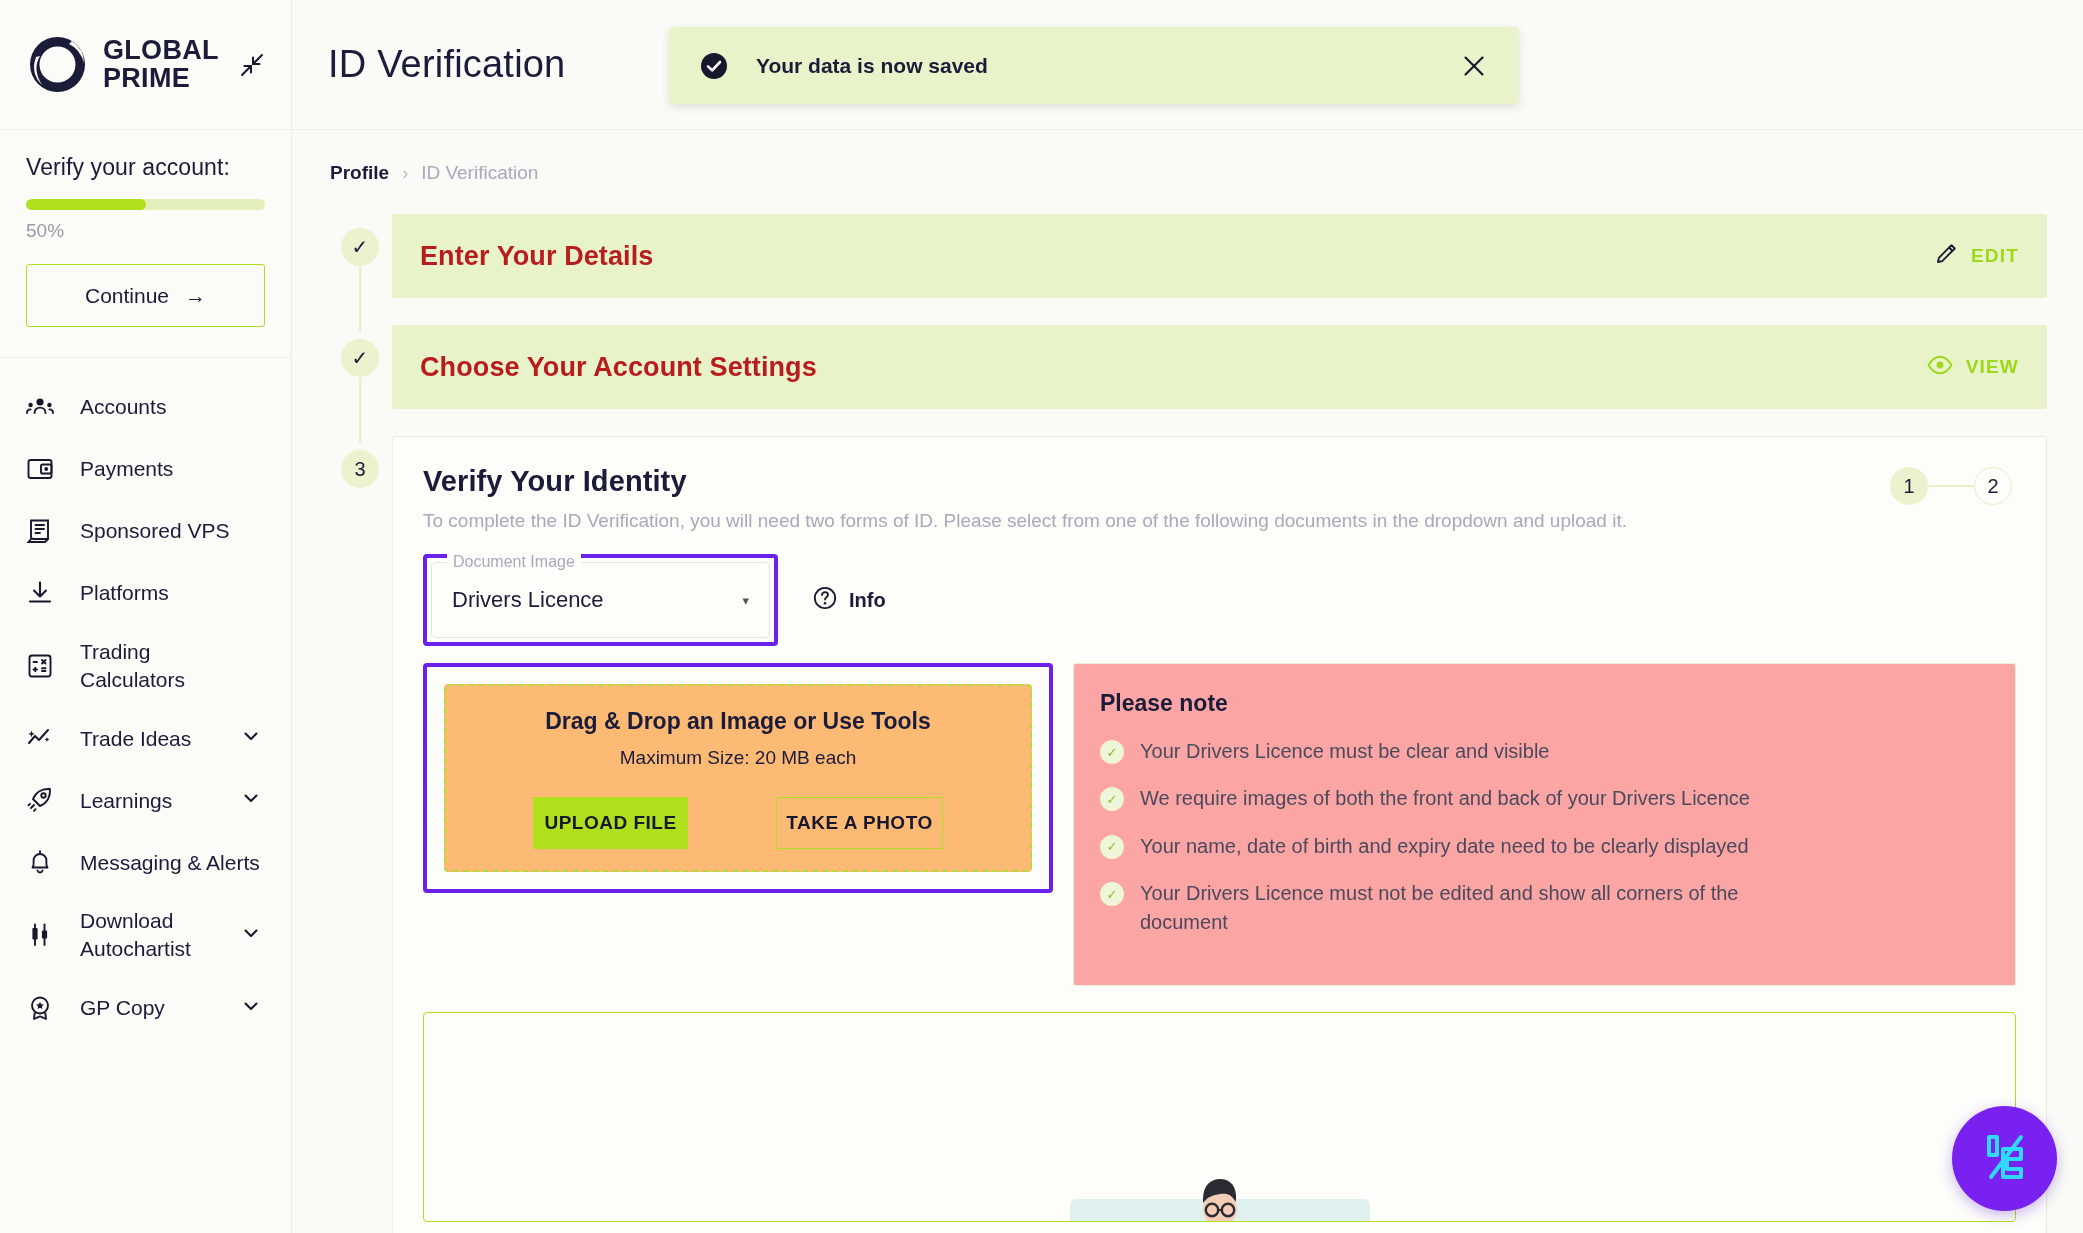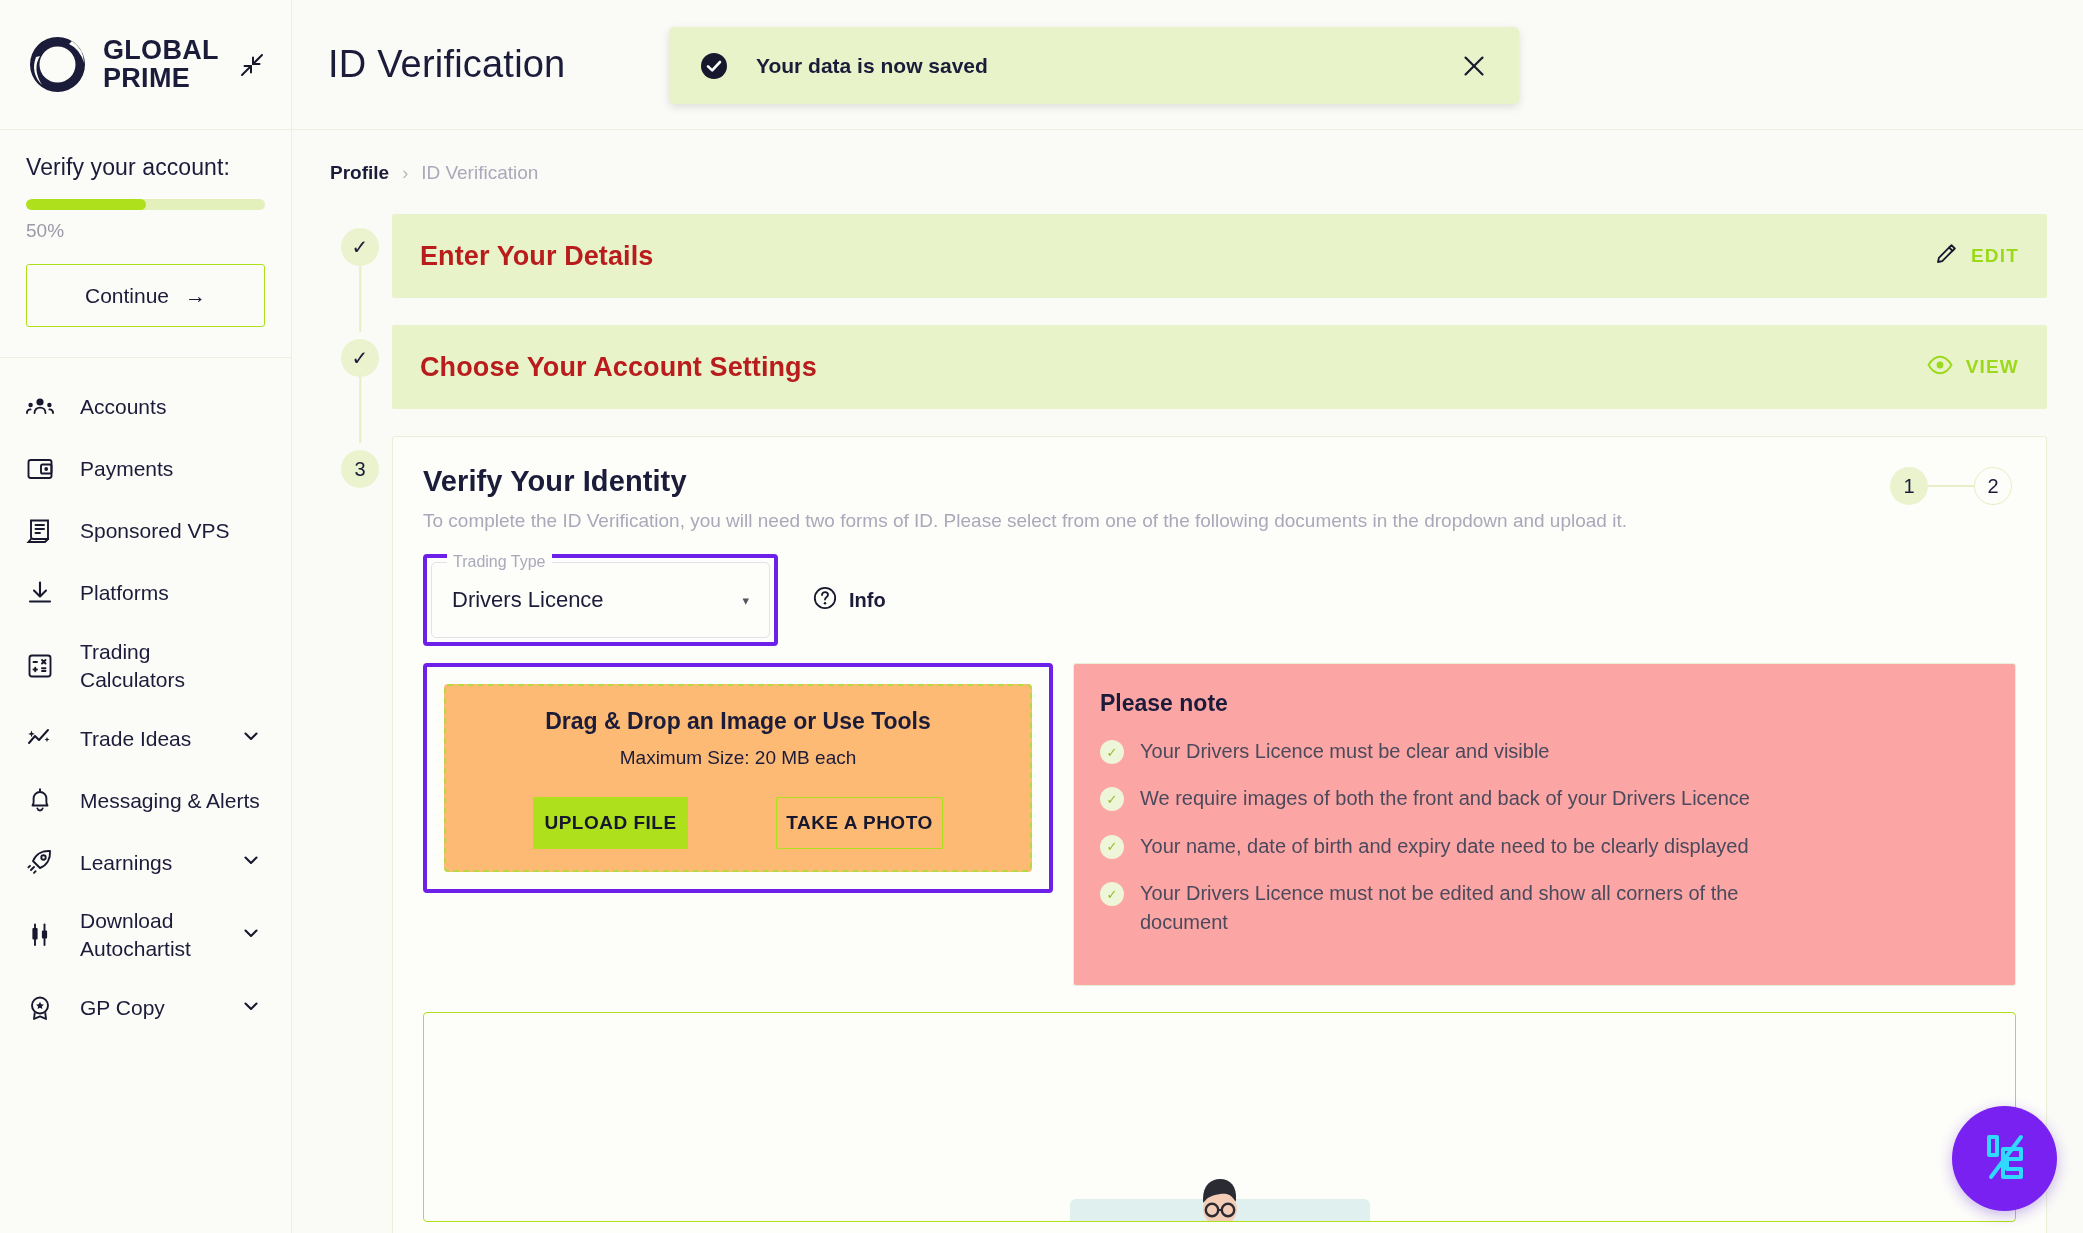--- a/index.html
+++ b/index.html
@@ -342,44 +342,44 @@
         <span class="nav-chevron">
           <svg width="20" height="20" viewBox="0 0 20 20" fill="none" stroke="#17172e" stroke-width="2.1" stroke-linecap="round" stroke-linejoin="round">
               <path d="M4.5 7.5 L10 13 L15.5 7.5"></path>
             </svg>
         </span>
       </div>
 
       <div class="nav-item">
         <span class="nav-icon">
           <svg width="28" height="28" viewBox="0 0 28 28" fill="none" stroke="#17172e" stroke-width="1.9" stroke-linecap="round" stroke-linejoin="round">
-            <path d="M14 3.2 V5"></path>
-            <path d="M6.5 19.5 C8.2 17.8 7.6 16 7.6 12.5 C7.6 8.9 10.4 6 14 6 C17.6 6 20.4 8.9 20.4 12.5 C20.4 16 19.8 17.8 21.5 19.5 Z"></path>
-            <path d="M11.4 22.5 C11.9 23.8 12.9 24.5 14 24.5 C15.1 24.5 16.1 23.8 16.6 22.5"></path>
-          </svg>
-        </span>
-        <span class="nav-label">Messaging &amp; Alerts</span>
-      </div>
-
-      <div class="nav-item">
-        <span class="nav-icon">
-          <svg width="28" height="28" viewBox="0 0 28 28" fill="none" stroke="#17172e" stroke-width="1.9" stroke-linecap="round" stroke-linejoin="round">
             <path d="M11 17 L7 13 C10 5.5 17 2.5 24 3 C24.5 10 21.5 17 14 20 Z"></path>
             <circle cx="17.5" cy="9.5" r="2.2"></circle>
             <path d="M8 19 L5 22"></path>
               <path d="M4 17.8 L2.4 19.4"></path>
               <path d="M9.6 23.2 L8 24.8"></path>
           </svg>
         </span>
         <span class="nav-label">Learnings</span>
         <span class="nav-chevron">
           <svg width="20" height="20" viewBox="0 0 20 20" fill="none" stroke="#17172e" stroke-width="2.1" stroke-linecap="round" stroke-linejoin="round">
               <path d="M4.5 7.5 L10 13 L15.5 7.5"></path>
             </svg>
         </span>
+      </div>
+
+      <div class="nav-item">
+        <span class="nav-icon">
+          <svg width="28" height="28" viewBox="0 0 28 28" fill="none" stroke="#17172e" stroke-width="1.9" stroke-linecap="round" stroke-linejoin="round">
+            <path d="M14 3.2 V5"></path>
+            <path d="M6.5 19.5 C8.2 17.8 7.6 16 7.6 12.5 C7.6 8.9 10.4 6 14 6 C17.6 6 20.4 8.9 20.4 12.5 C20.4 16 19.8 17.8 21.5 19.5 Z"></path>
+            <path d="M11.4 22.5 C11.9 23.8 12.9 24.5 14 24.5 C15.1 24.5 16.1 23.8 16.6 22.5"></path>
+          </svg>
+        </span>
+        <span class="nav-label">Messaging &amp; Alerts</span>
       </div>
 
       <div class="nav-item">
         <span class="nav-icon">
           <svg width="28" height="28" viewBox="0 0 28 28" fill="none" stroke="#17172e" stroke-width="1.9" stroke-linecap="round">
             <path d="M9 3.5 V7"></path>
               <rect x="6.4" y="7" width="5.2" height="11.5" rx="1" fill="#17172e" stroke="none"></rect>
               <path d="M9 18.5 V24"></path>
             <path d="M18.5 3.5 V9.5"></path>
               <rect x="15.9" y="9.5" width="5.2" height="8" rx="1" fill="#17172e" stroke="none"></rect>
@@ -497,21 +497,21 @@
             </div>
 
             <div class="vc-head">
               <h2>Verify Your Identity</h2>
             </div>
             <div class="vc-sub">To complete the ID Verification, you will need two forms of ID. Please select from one of the following documents in the dropdown and upload it.</div>
 
             <div class="doc-row">
               <div class="doc-select-wrap hl-purple">
                 <div class="doc-select">
-                  <span class="doc-legend">Trading Type</span>
+                  <span class="doc-legend">Document Image</span>
                   <span class="doc-value">Drivers Licence</span>
                   <span class="doc-caret">▾</span>
                 </div>
               </div>
               <div class="info-link">
                 <span>
                   <svg width="26" height="26" viewBox="0 0 26 26" fill="none" stroke="#17172e" stroke-width="1.8">
                     <circle cx="13" cy="13" r="10.2"></circle>
                     <path d="M10 10.1 C10 8.4 11.3 7.2 13.1 7.2 C14.9 7.2 16 8.3 16 9.8 C16 12.3 13 12.2 13 14.6" stroke-linecap="round"></path>
                     <circle cx="13" cy="18.3" r="1.25" fill="#17172e" stroke="none"></circle>

